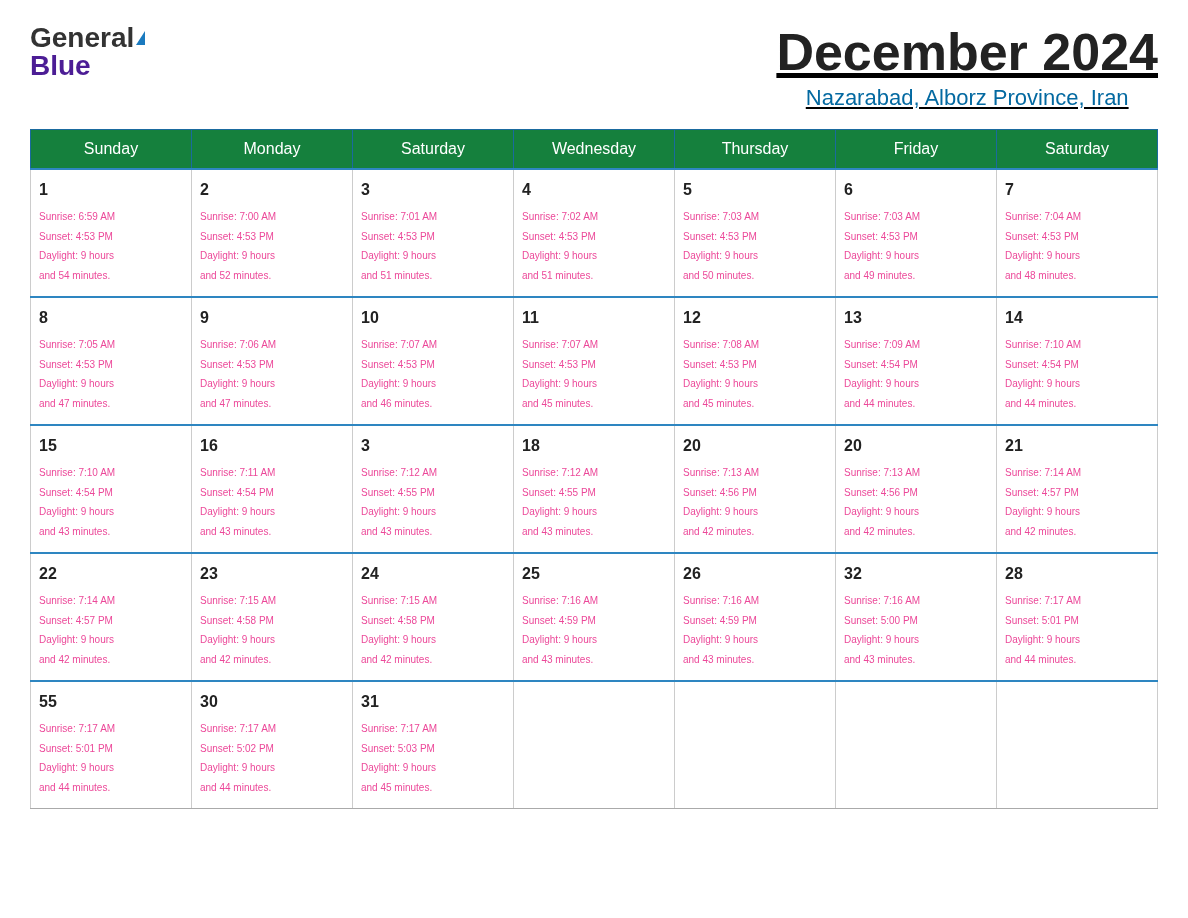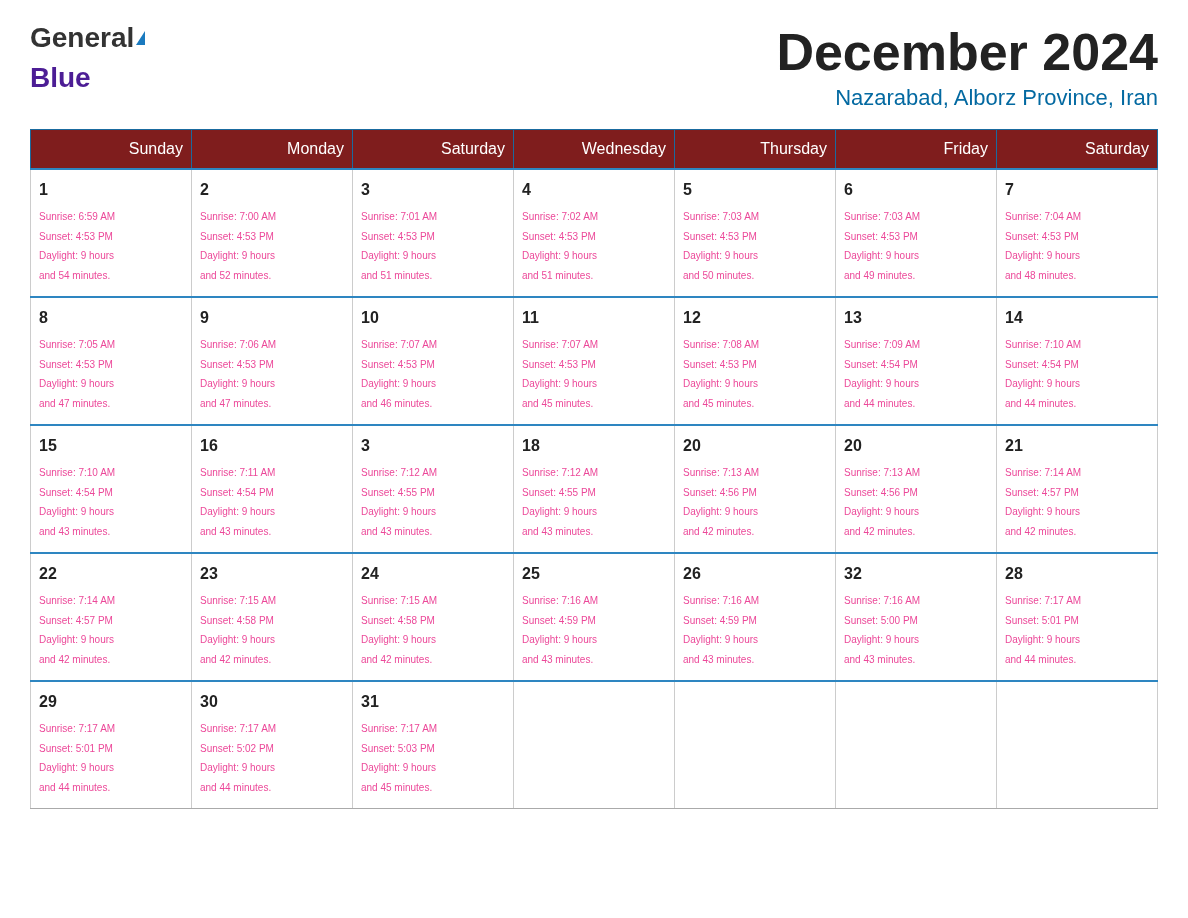--- a/index.html
+++ b/index.html
@@ -13,21 +13,20 @@
     .header {
       display: flex;
       justify-content: space-between;
       align-items: flex-start;
       margin-bottom: 18px;
     }
     .logo {
       display: flex;
       flex-direction: column;
       align-items: flex-start;
-      gap: 12px;
     }
     .logo-general {
       font-size: 28px;
       font-weight: bold;
       color: #333;
       line-height: 1;
     }
     .logo-blue {
       font-size: 28px;
       font-weight: bold;
@@ -37,45 +36,46 @@
     .logo-triangle {
       display: inline-block;
       width: 0;
       height: 0;
       border-left: 9px solid transparent;
       border-bottom: 14px solid #1a7abf;
       margin-left: 2px;
       vertical-align: middle;
     }
     .title-block {
-      text-align: right;
+      text-align: center;
+      text-decoration: underline;
     }
     .month-title {
       font-size: 52px;
       font-weight: bold;
       color: #222;
       line-height: 1.1;
     }
     .location-title {
       font-size: 22px;
       color: #0369a1;
       margin-top: 4px;
     }
     .calendar {
       width: 100%;
       border-collapse: collapse;
       border: 1px solid #aaa;
     }
     .calendar th {
-      background-color: #7f1d1d;
+      background-color: #15803d;
       color: #ffffff;
       font-size: 16px;
       font-weight: normal;
       padding: 10px 8px;
-      text-align: right;
+      text-align: center;
       border: 1px solid #1a6a9e;
     }
     .calendar td {
       vertical-align: top;
       padding: 8px 8px 12px 8px;
       border: 1px solid #cccccc;
       border-top: 2px solid #2e86c1;
       width: 14.28%;
       font-size: 13px;
       color: #333;
@@ -248,21 +248,21 @@
           <span class="day-number">32</span>
           <span class="day-info">Sunrise: 7:16 AM<br>Sunset: 5:00 PM<br>Daylight: 9 hours<br>and 43 minutes.</span>
         </td>
         <td>
           <span class="day-number">28</span>
           <span class="day-info">Sunrise: 7:17 AM<br>Sunset: 5:01 PM<br>Daylight: 9 hours<br>and 44 minutes.</span>
         </td>
       </tr>
       <tr>
         <td>
-          <span class="day-number">29</span>
+          <span class="day-number">55</span>
           <span class="day-info">Sunrise: 7:17 AM<br>Sunset: 5:01 PM<br>Daylight: 9 hours<br>and 44 minutes.</span>
         </td>
         <td>
           <span class="day-number">30</span>
           <span class="day-info">Sunrise: 7:17 AM<br>Sunset: 5:02 PM<br>Daylight: 9 hours<br>and 44 minutes.</span>
         </td>
         <td>
           <span class="day-number">31</span>
           <span class="day-info">Sunrise: 7:17 AM<br>Sunset: 5:03 PM<br>Daylight: 9 hours<br>and 45 minutes.</span>
         </td>

